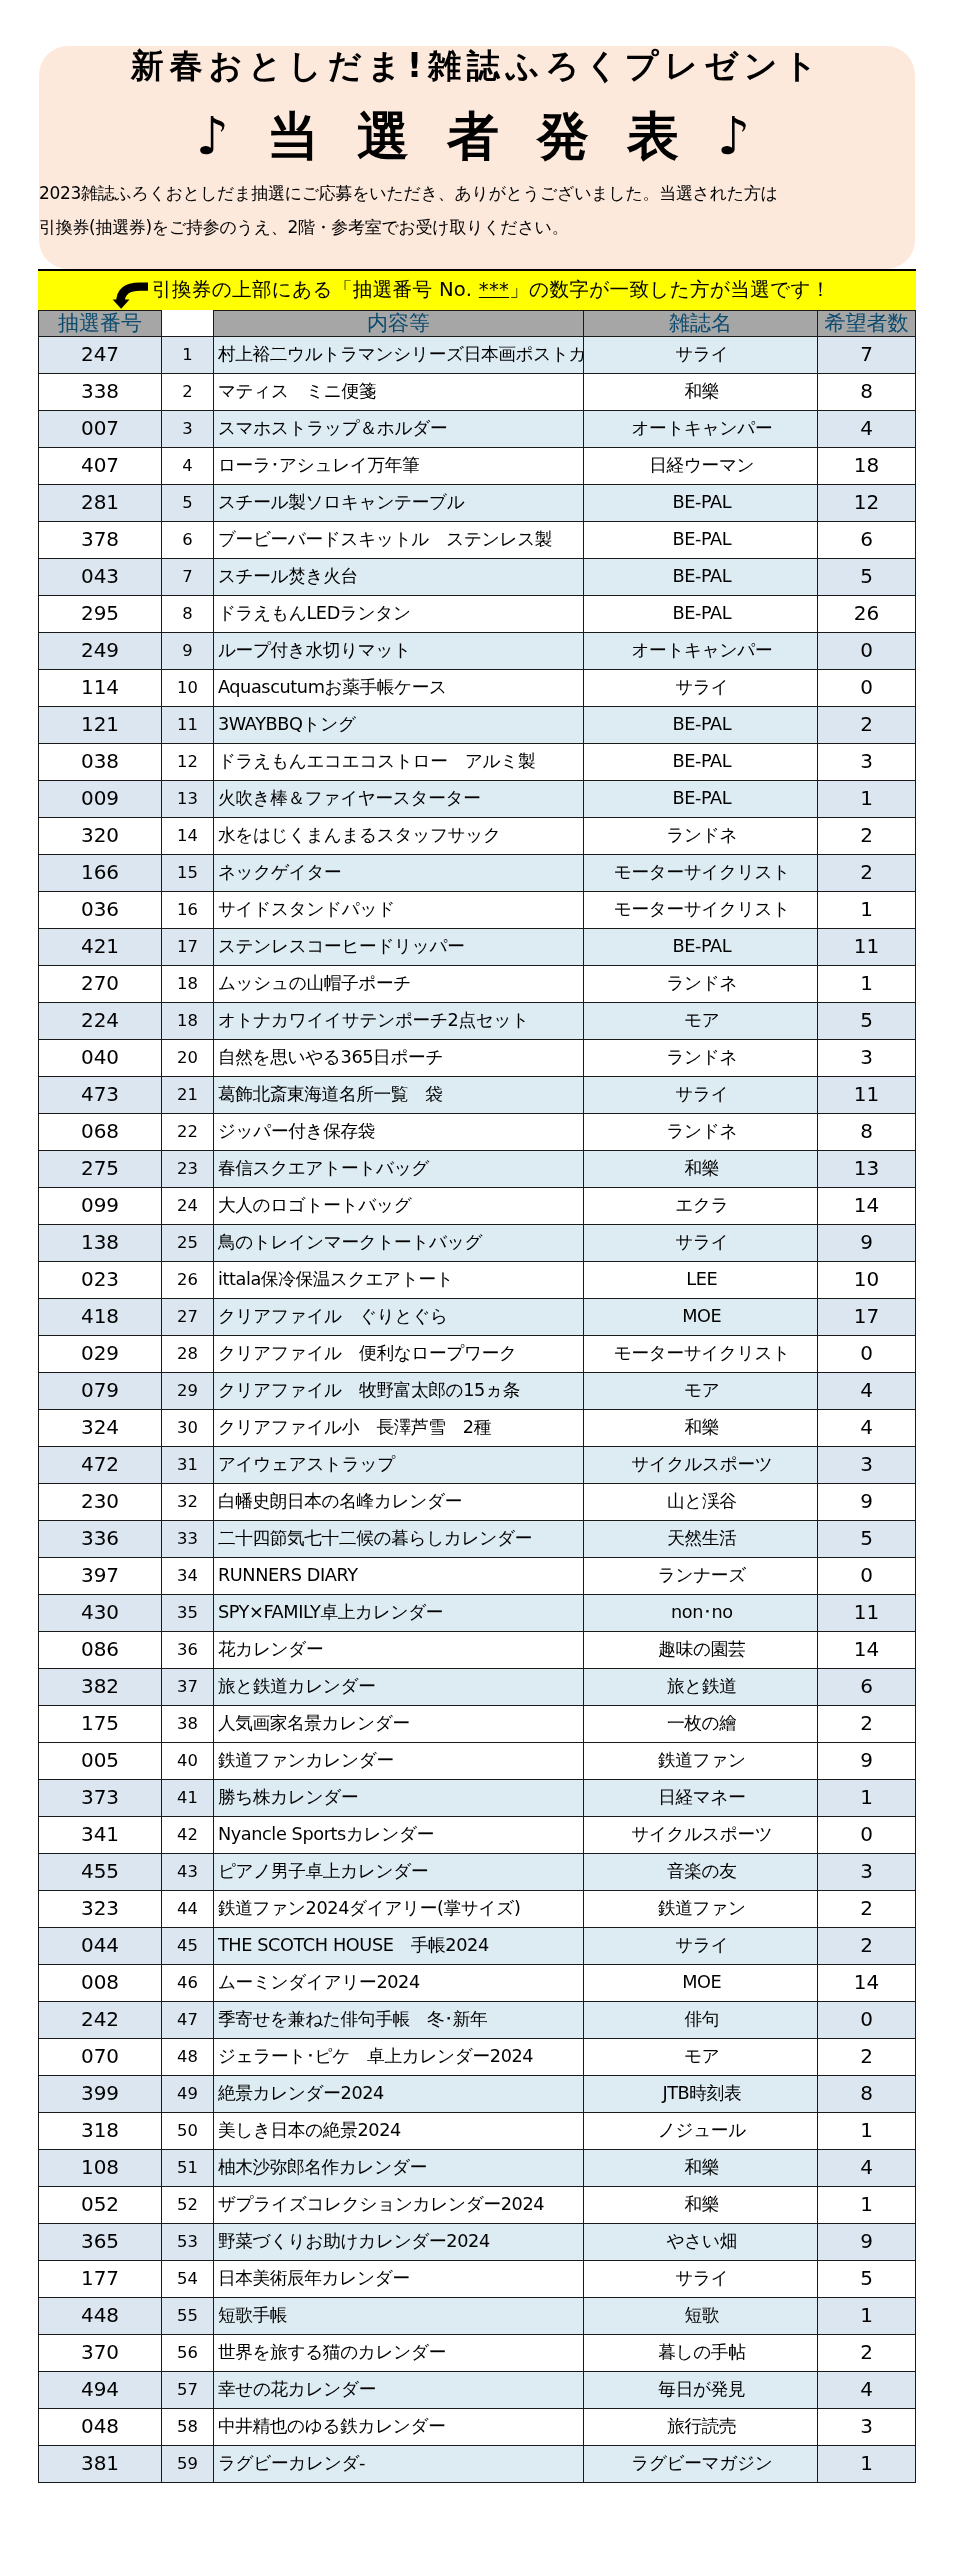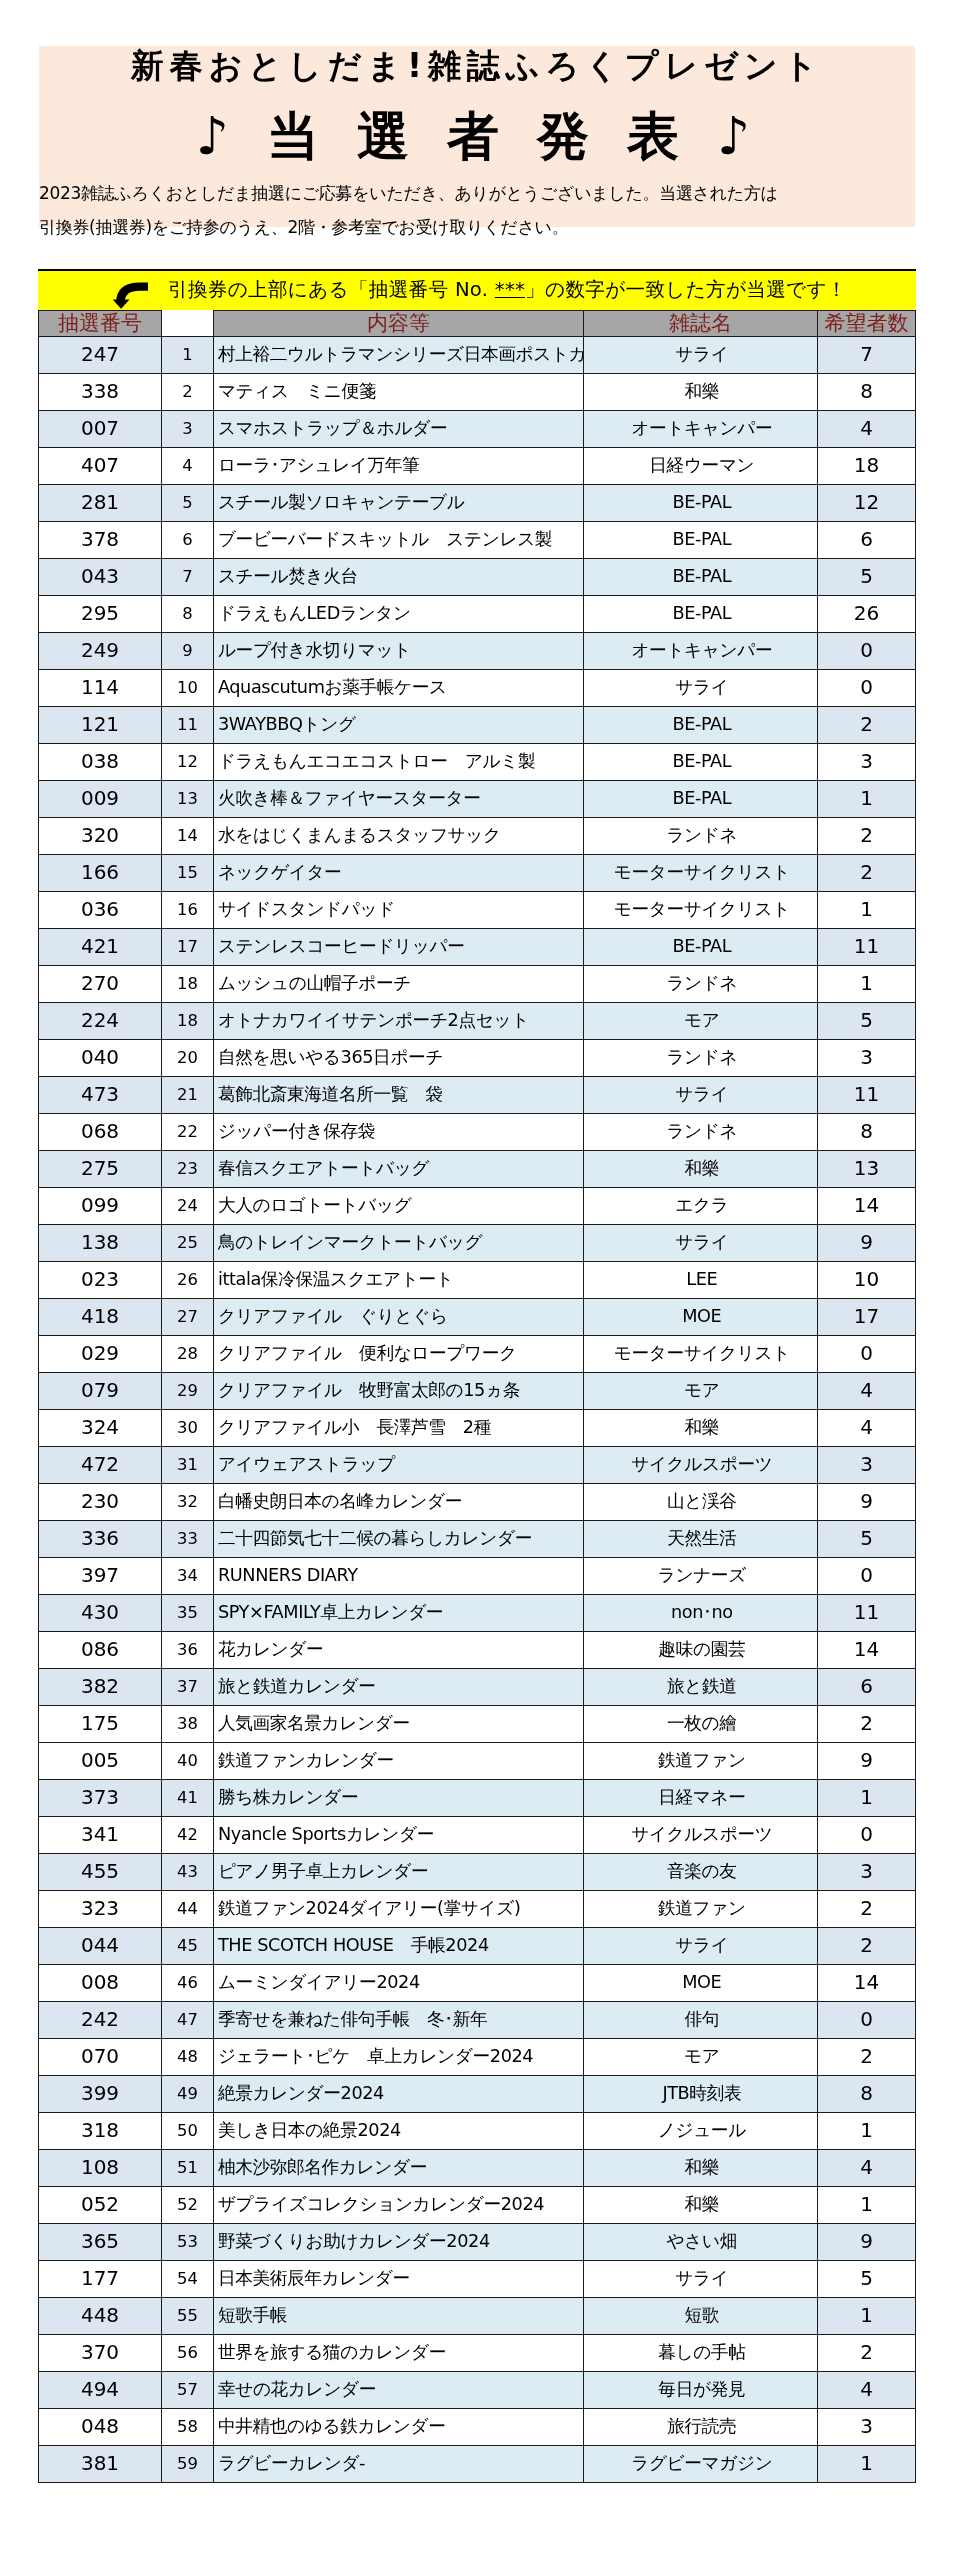--- a/index.html
+++ b/index.html
@@ -1,30 +1,30 @@
 <!DOCTYPE html>
 <html style="font-size:10.5px"><head>
 <meta charset="utf-8">
 <style>
   html, body { margin:0; padding:0; background:#ffffff; }
   body { width:954px; height:2576px; position:relative; font-family:"DejaVu Sans", "Liberation Sans", sans-serif; color:#000; overflow:hidden; }
-  .banner { position:absolute; left:39px; top:46px; width:876px; height:181px; background:#fde9dc; }
+  .banner { position:absolute; left:39px; top:46px; width:876px; height:223px; background:#fde9dc;border-radius:29px; }
   .title1 { position:absolute; left:0; right:0; top:0px; height:39px; text-align:center; font-size:33px; font-weight:bold; letter-spacing:5.9px; line-height:39px; white-space:nowrap; }
   .title2 { position:absolute; left:0; right:0; top:58px; height:65px; text-align:center; font-size:52px; font-weight:bold; letter-spacing:38px; line-height:65px; white-space:nowrap; padding-left:30px; box-sizing:border-box; }
   .desc { position:absolute; left:0; right:0; text-align:left; font-size:17px; line-height:22px; white-space:nowrap; letter-spacing:-0.3px; }
   .desc.l1 { top:136px; }
   .desc.l2 { top:170px; }
   .rule { position:absolute; left:38px; top:269px; width:878px; height:2.6px; background:#000; }
   .notice { position:absolute; left:38px; top:271px; width:878px; height:39px; background:#ffff00; }
-  .notice-text { position:absolute; left:114px; top:5.2px; font-size:19.6px; line-height:27.5px; white-space:nowrap; letter-spacing:0.3px;margin-left:16px; }
+  .notice-text { position:absolute; left:114px; top:5.2px; font-size:19.6px; line-height:27.5px; white-space:nowrap; letter-spacing:0.3px; }
   .notice-text u { text-decoration:underline; }
   .arrow { position:absolute; left:38px; top:0; width:72px; height:39px; }
   table.grid { position:absolute; left:38px; top:310px; border-collapse:collapse; table-layout:fixed; width:878px; }
   table.grid col.c1 { width:123px; } table.grid col.c2 { width:52px; } table.grid col.c3 { width:370px; } table.grid col.c4 { width:234px; } table.grid col.c5 { width:98px; }
-  table.grid th { height:25px; background:#a6a6a6; color:#7f1d1d; font-weight:normal; font-size:21px; border:1.3px solid #1a1a1a; padding:0; text-align:center; white-space:nowrap; overflow:hidden; line-height:23.6px; }
+  table.grid th { height:25px; background:#a6a6a6; color:#0c4a6e; font-weight:normal; font-size:21px; border:1.3px solid #1a1a1a; padding:0; text-align:center; white-space:nowrap; overflow:hidden; line-height:23.6px; }
   table.grid th.blank { background:#ffffff; border-top:none; border-bottom:1.3px solid #1a1a1a; }
   table.grid td { height:36px; border:1.3px solid #1a1a1a; padding:0; font-size:19px; white-space:nowrap; overflow:hidden; line-height:19.6px; }
   table.grid td.num { text-align:center; font-size:20px;margin-top:43px; }
   table.grid td.idx { text-align:center; font-size:16.4px; }
   table.grid td.item { text-align:left; padding-left:3.9px; font-size:17.7px; letter-spacing:-0.4px; }
   table.grid td.mag { text-align:center; padding-left:2.6px; font-size:17.7px; letter-spacing:-0.4px; }
   table.grid td.cnt { text-align:center; font-size:20px; }
   tr.odd td.num, tr.odd td.idx, tr.odd td.cnt { background:#dce6f0; }
   tr.odd td.item, tr.odd td.mag { background:#ddebf3; }
   tr.even td { background:#ffffff; }

